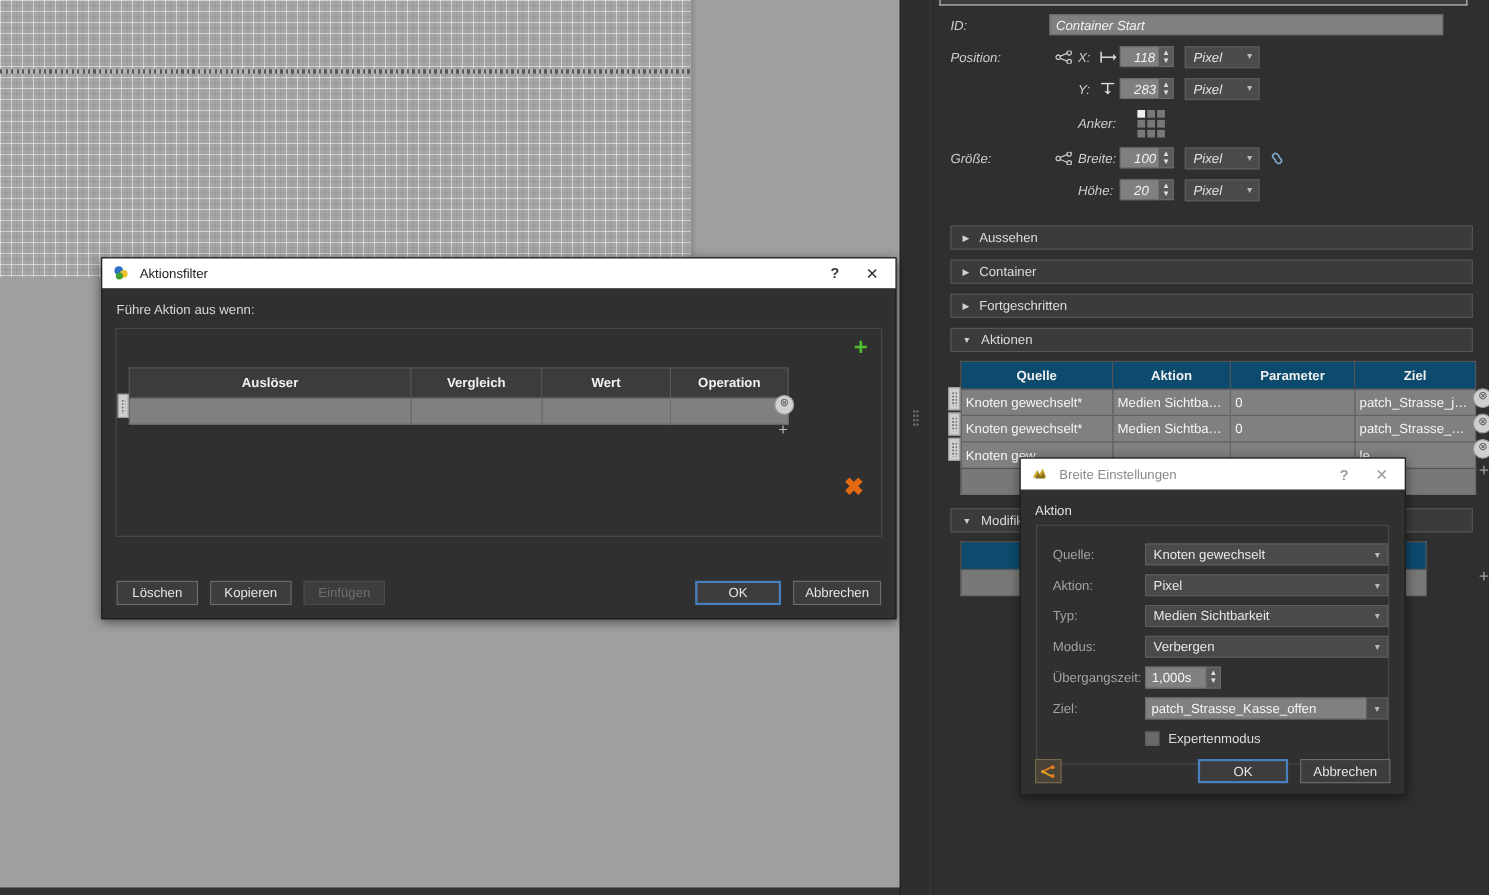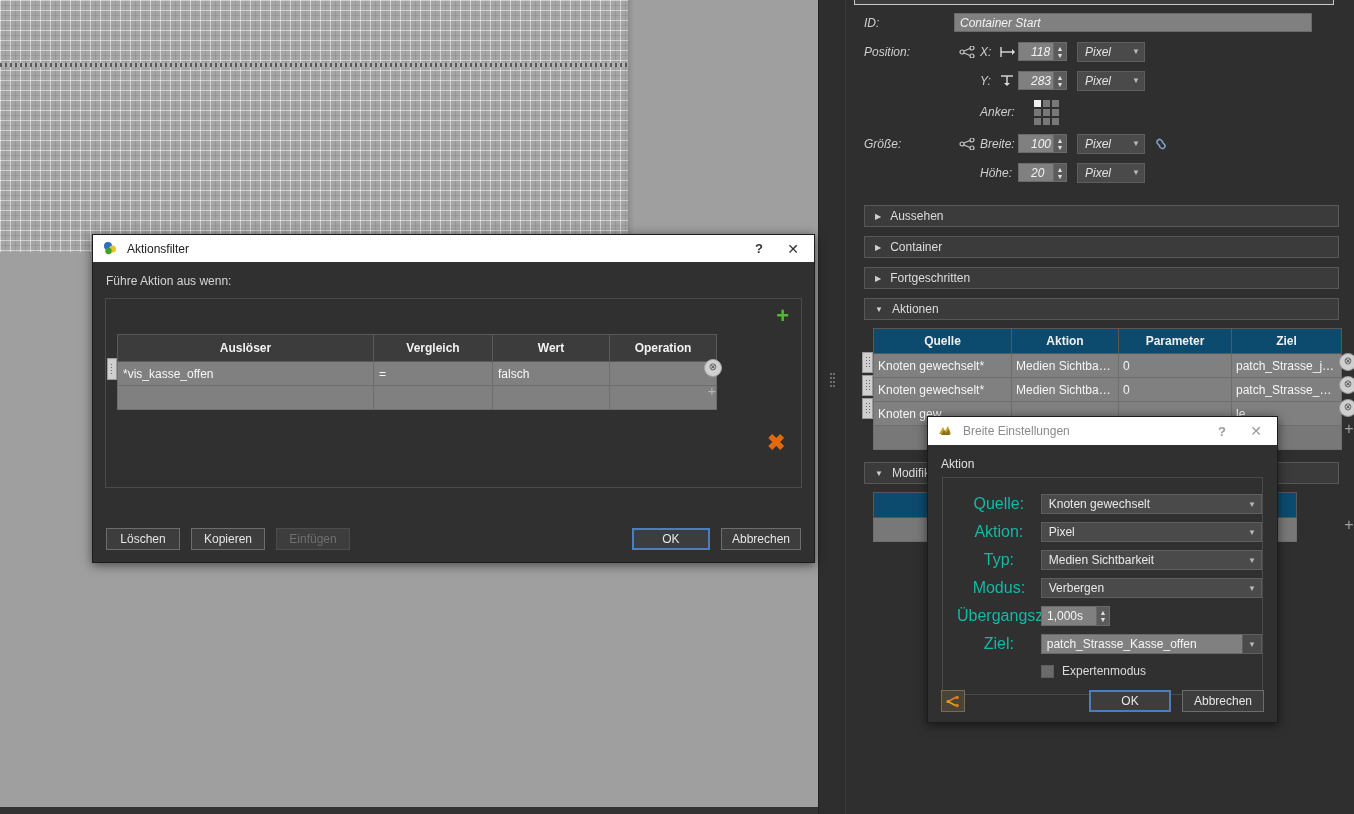--- a/index.html
+++ b/index.html
@@ -243,21 +243,21 @@
   .dlg-action .dlg-titlebar { height: 28px; padding-left: 9px; }
   .dlg-action .dlg-title { color: #8a8a8a; margin-left: 10px; }
   .dlg-action .tb-btn { color: #9a9a9a; }
 
   .group-title { color: #e0e0e0; font-size: 12px; margin: 12px 0 6px 13px; }
   .group-box {
     margin: 0 14px; border: 1px solid #4b4b4b; padding: 12px 0 10px 0;
     box-sizing: border-box;
   }
   .arow { display: flex; align-items: center; height: 28px; padding-left: 14px; }
-  .arow .alabel { width: 84px; color: #14b8a6; font-size: 16px; text-align: center; }
+  .arow .alabel { width: 84px; color: #a3a3a3; font-size: 12px; }
   .acombo {
     width: 222px; height: 20px; background: #4a4a4a; border: 1px solid #5e5e5e;
     box-sizing: border-box; display: flex; align-items: center;
     justify-content: space-between; padding: 0 5px 0 7px;
     color: #e8e8e8; font-size: 12px;
   }
   .acombo .cap { font-size: 8px; color: #b8b8b8; }
   .acombo-split { display: flex; align-items: center; width: 222px; }
   .acombo-split .field {
     flex: 1; height: 20px; background: #808080; border: 1px solid #6a6a6a;
@@ -575,26 +575,20 @@
           <table class="ftbl">
             <thead>
               <tr>
                 <th style="width:253px">Auslöser</th>
                 <th style="width:116px">Vergleich</th>
                 <th style="width:114px">Wert</th>
                 <th style="width:104px">Operation</th>
               </tr>
             </thead>
             <tbody>
-              <tr>
-                <td>*vis_kasse_offen</td>
-                <td>=</td>
-                <td>falsch</td>
-                <td></td>
-              </tr>
               <tr class="empty">
                 <td></td>
                   <td></td>
                 <td></td>
                   <td></td>
               </tr>
             </tbody>
           </table>
           <div class="f-drag">
               <span></span>

